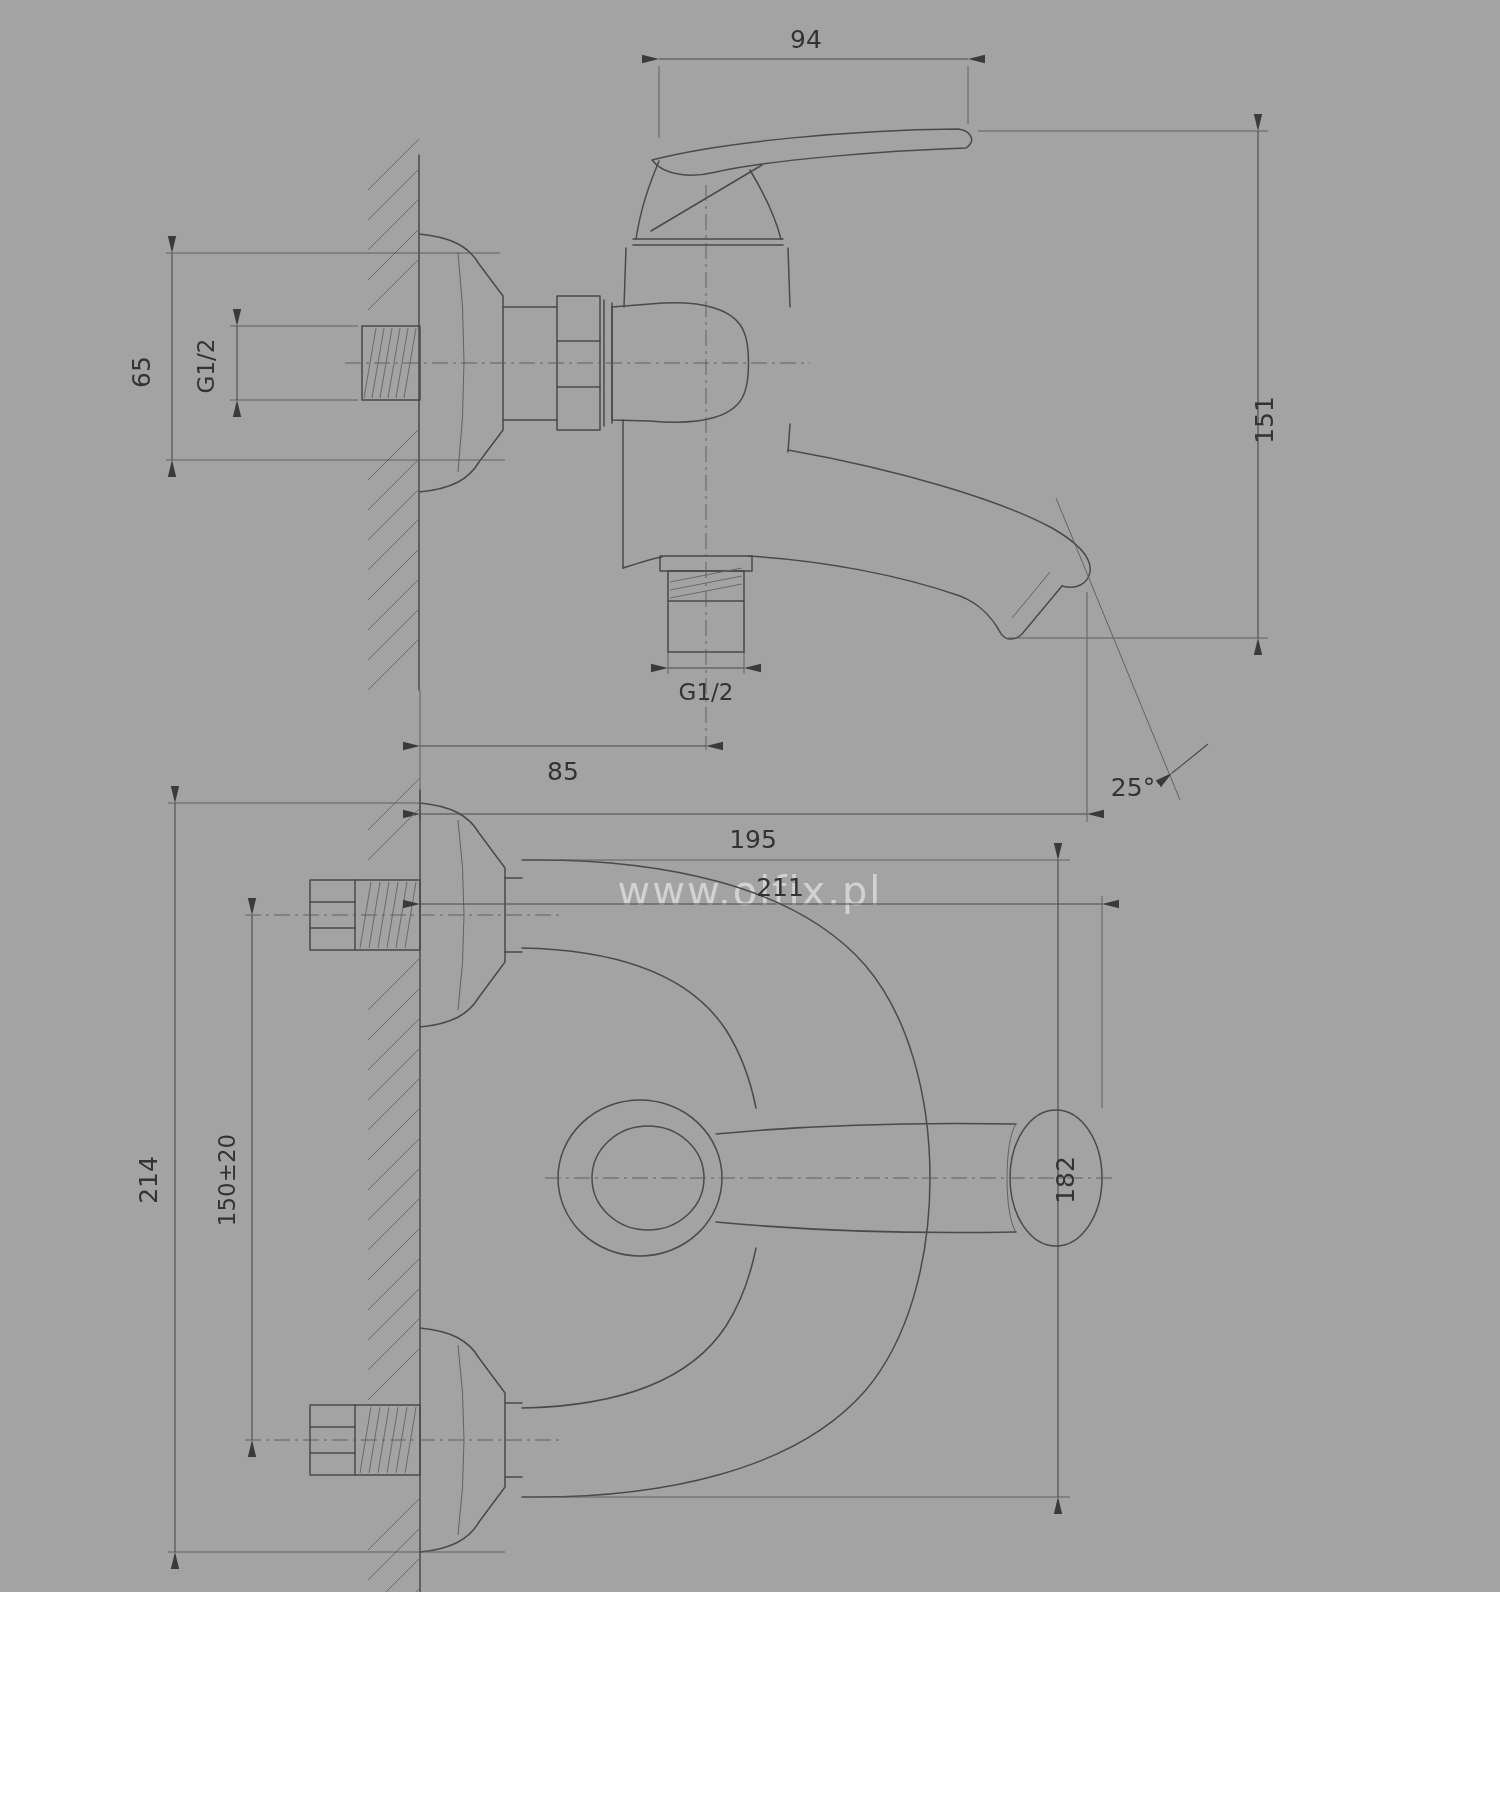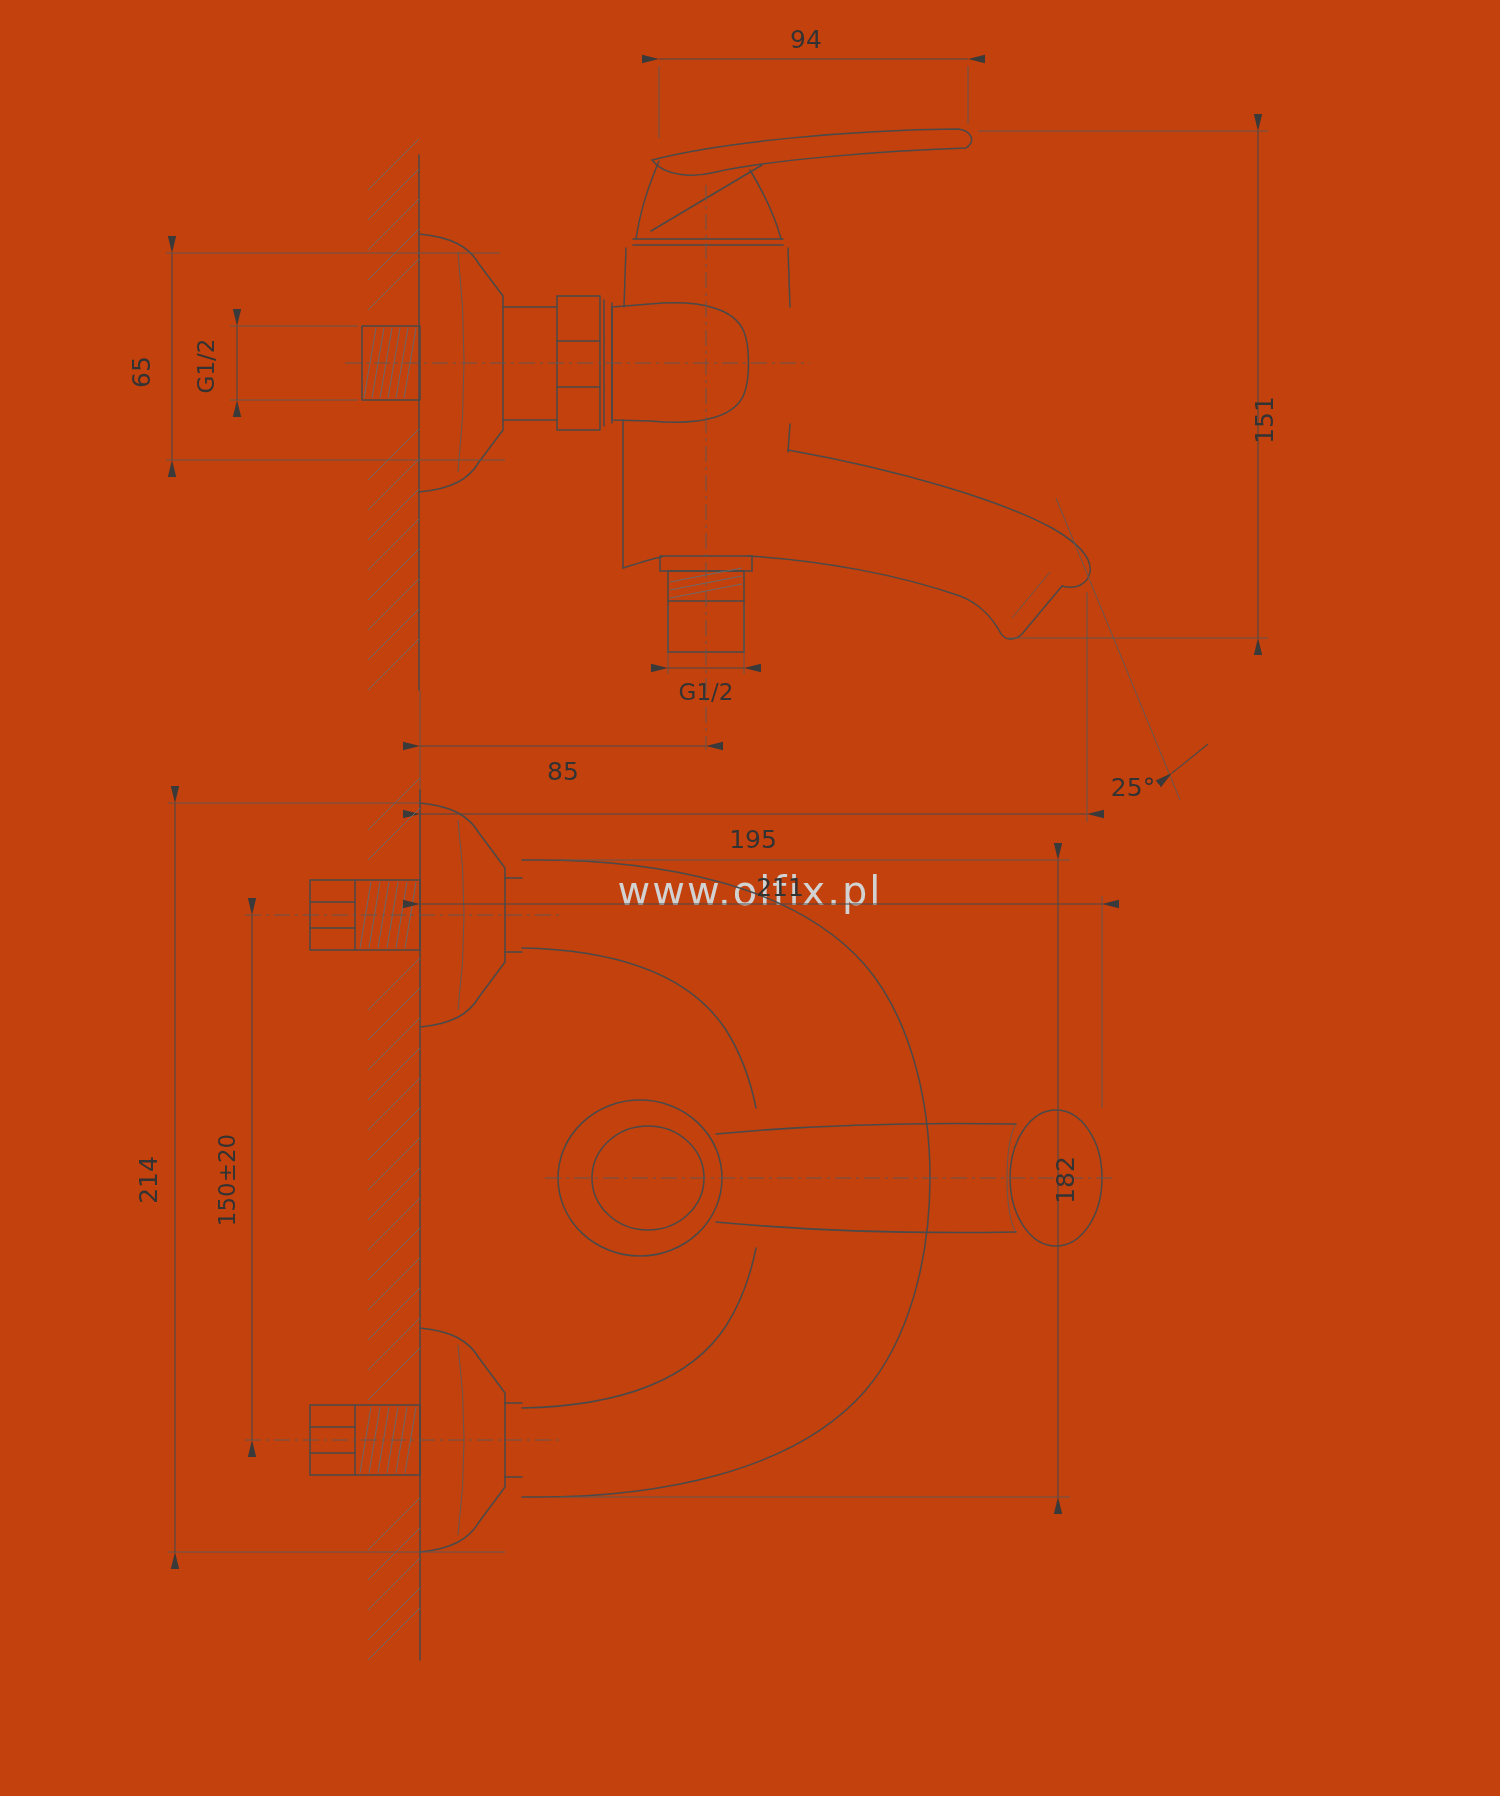--- a/index.html
+++ b/index.html
@@ -1,16 +1,16 @@
 <!DOCTYPE html>
 <html><head>
 <meta charset="utf-8">
 <style>
   html,body{margin:0;padding:0;background:#ffffff;}
-  .page{width:1500px;height:1796px;background:#c2410c;position:relative;overflow:hidden;}
+  .page{width:1500px;height:1592px;background:#a3a3a3;position:relative;overflow:hidden;}
   svg{display:block;}
   svg .part{stroke:#4a4a4a;stroke-width:1.5;fill:none;stroke-linecap:round;stroke-linejoin:round;}
   svg .thin{stroke:#5a5a5a;stroke-width:0.9;fill:none;}
   svg .dim{stroke:#4a4a4a;stroke-width:1.1;fill:none;}
   svg .hatch{stroke:#6a6a6a;stroke-width:1;fill:none;}
   svg .cl{stroke:#5a5a5a;stroke-width:0.9;fill:none;stroke-dasharray:16 5 3 5;}
   svg text{fill:#333333;stroke:none;font-family:"DejaVu Sans","Liberation Sans",sans-serif;font-size:25px;}
   svg text.small{font-size:23px;}
   svg text.wm{fill:#d2d2d2;font-size:40px;letter-spacing:2px;}
   #arrhead{fill:#3a3a3a;}

